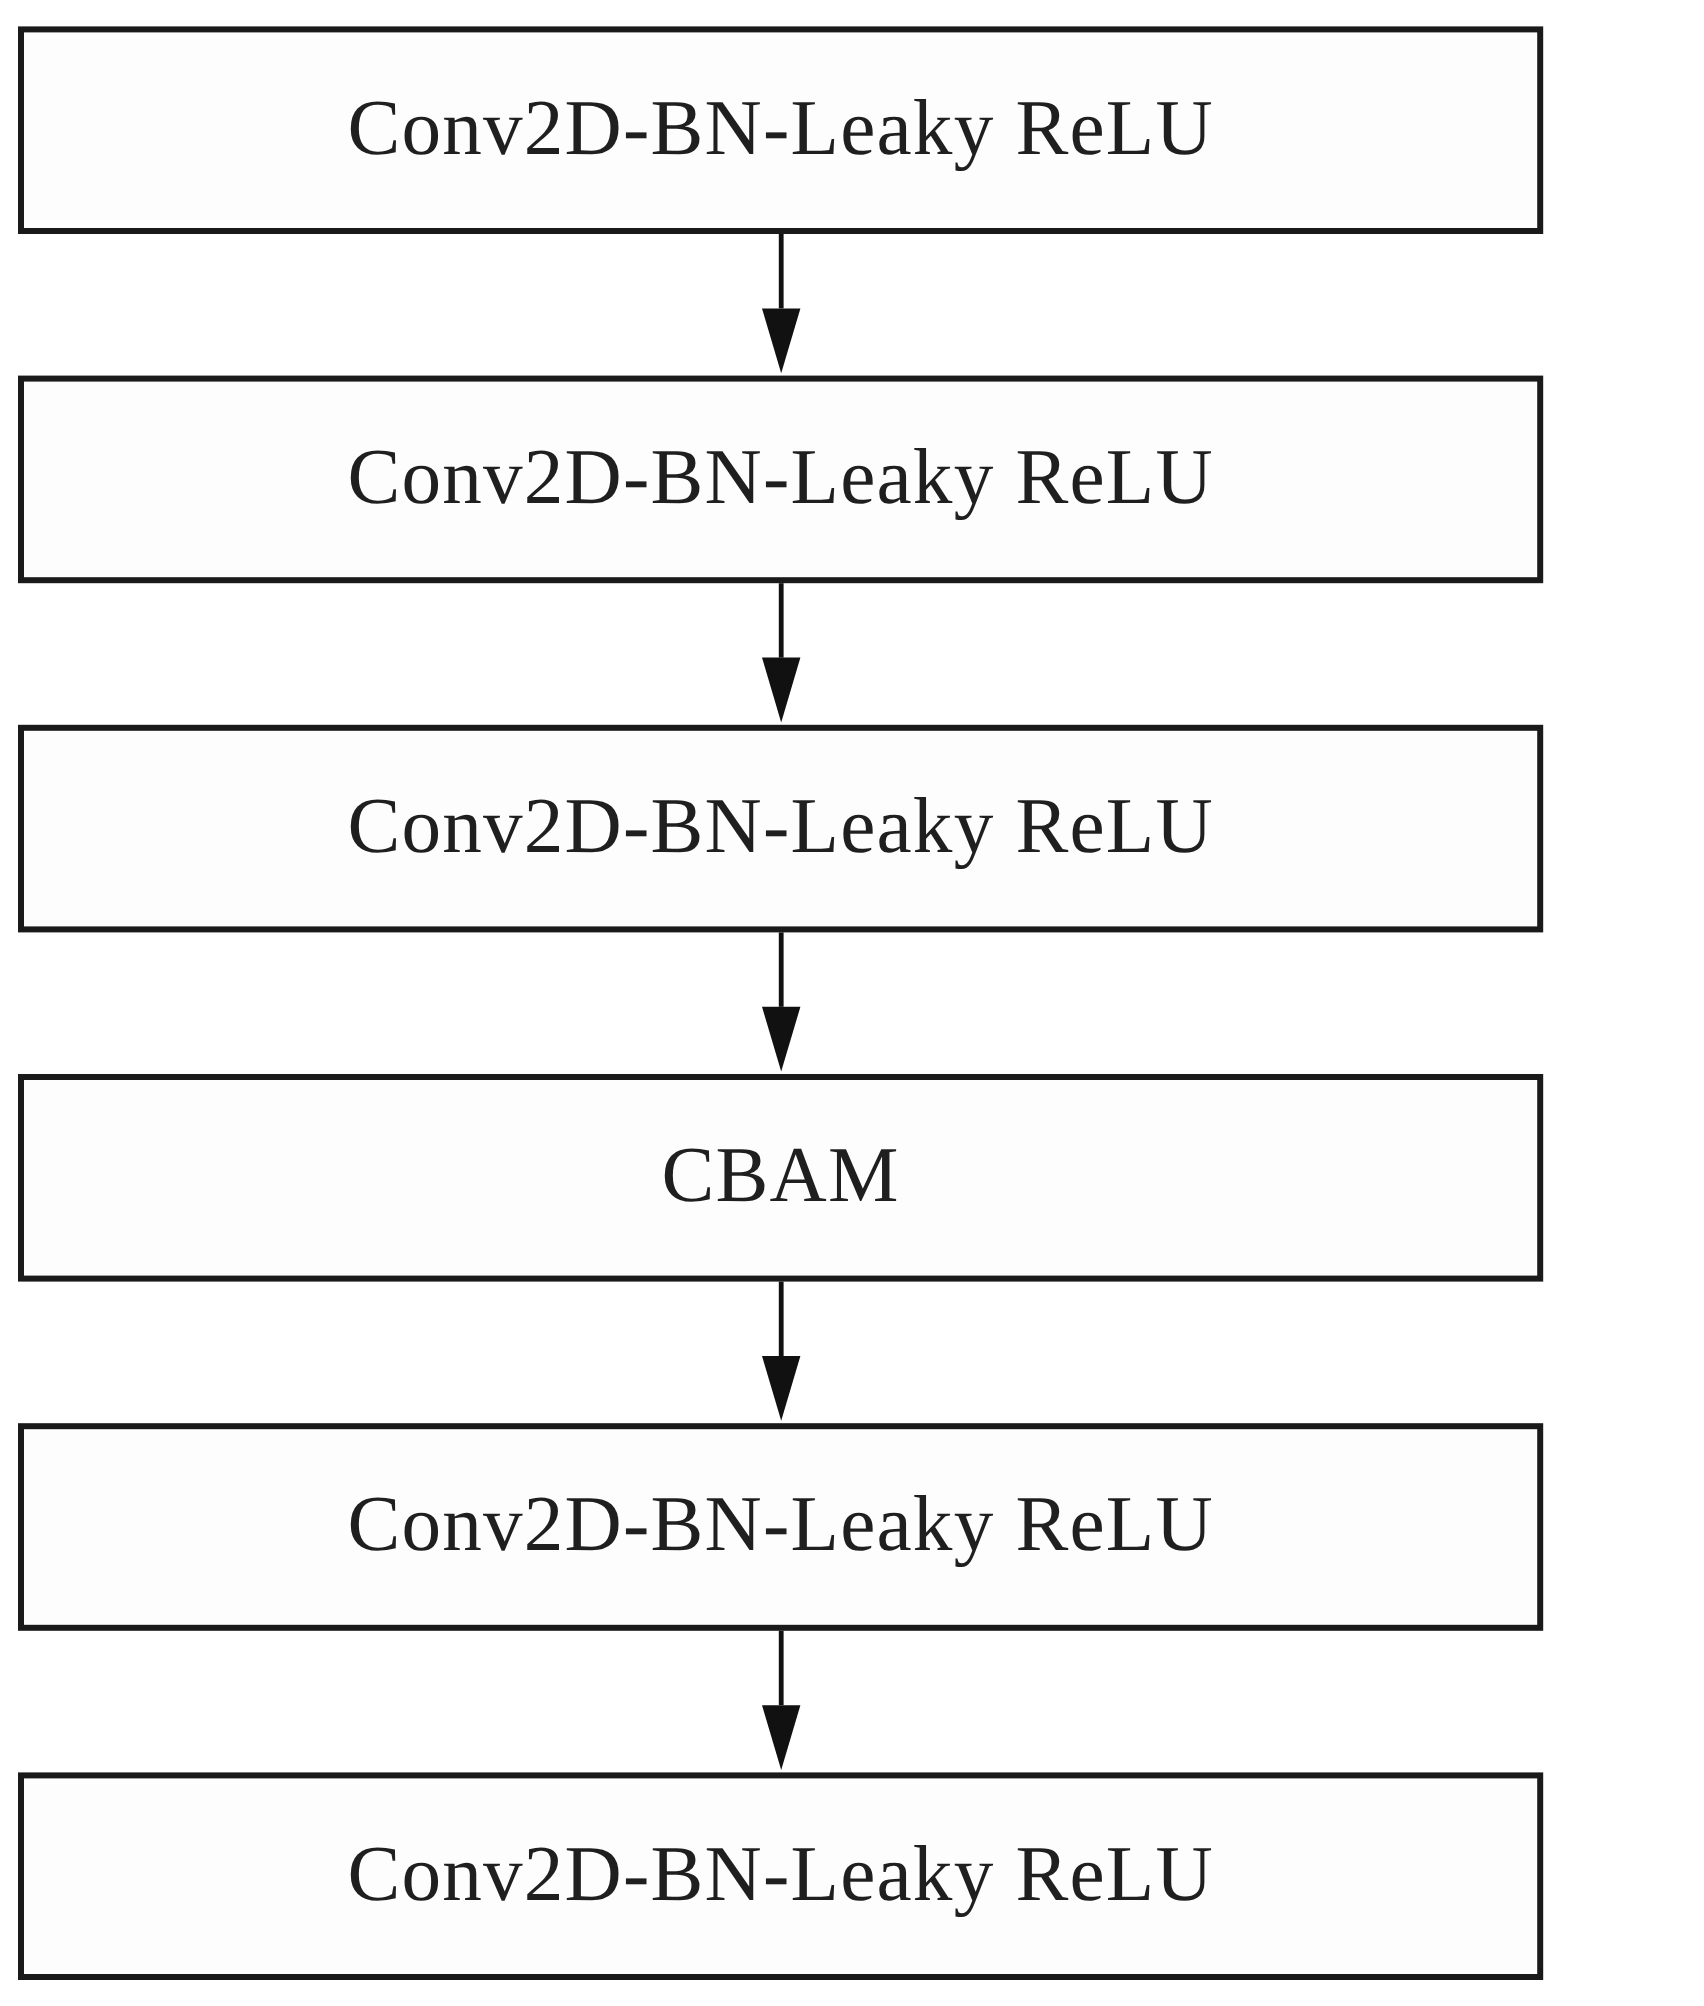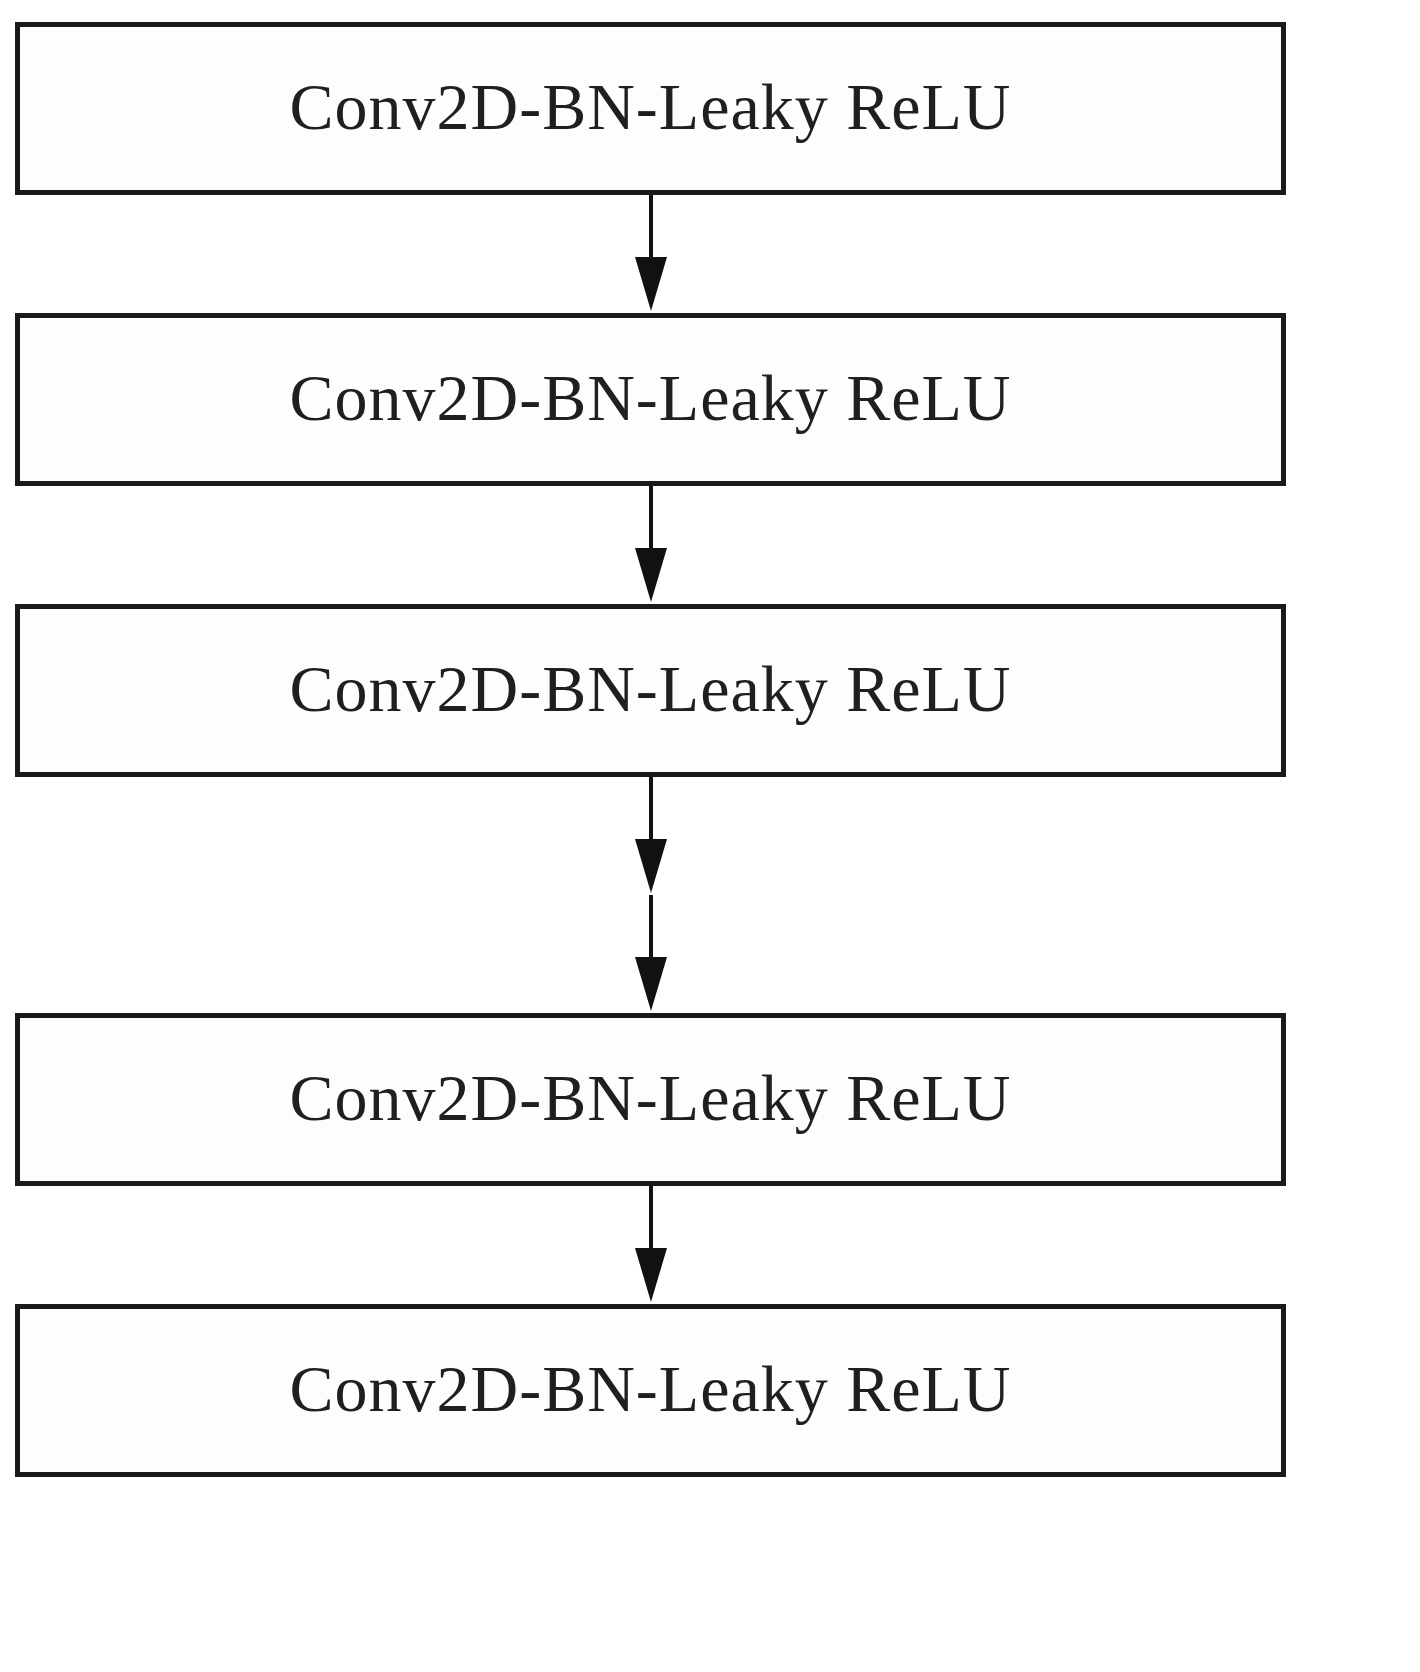--- a/index.html
+++ b/index.html
@@ -92,20 +92,23 @@
 
   <div class="node">
     <span class="node-label">Conv2D-BN-Leaky ReLU</span>
   </div>
 
   <div class="arrow">
     <div class="arrow-line"></div>
     <div class="arrow-head"></div>
   </div>
 
+  <div class="node">
+    <span class="node-label">CBAM</span>
+  </div>
 
   <div class="arrow">
     <div class="arrow-line"></div>
     <div class="arrow-head"></div>
   </div>
 
   <div class="node">
     <span class="node-label">Conv2D-BN-Leaky ReLU</span>
   </div>
 

